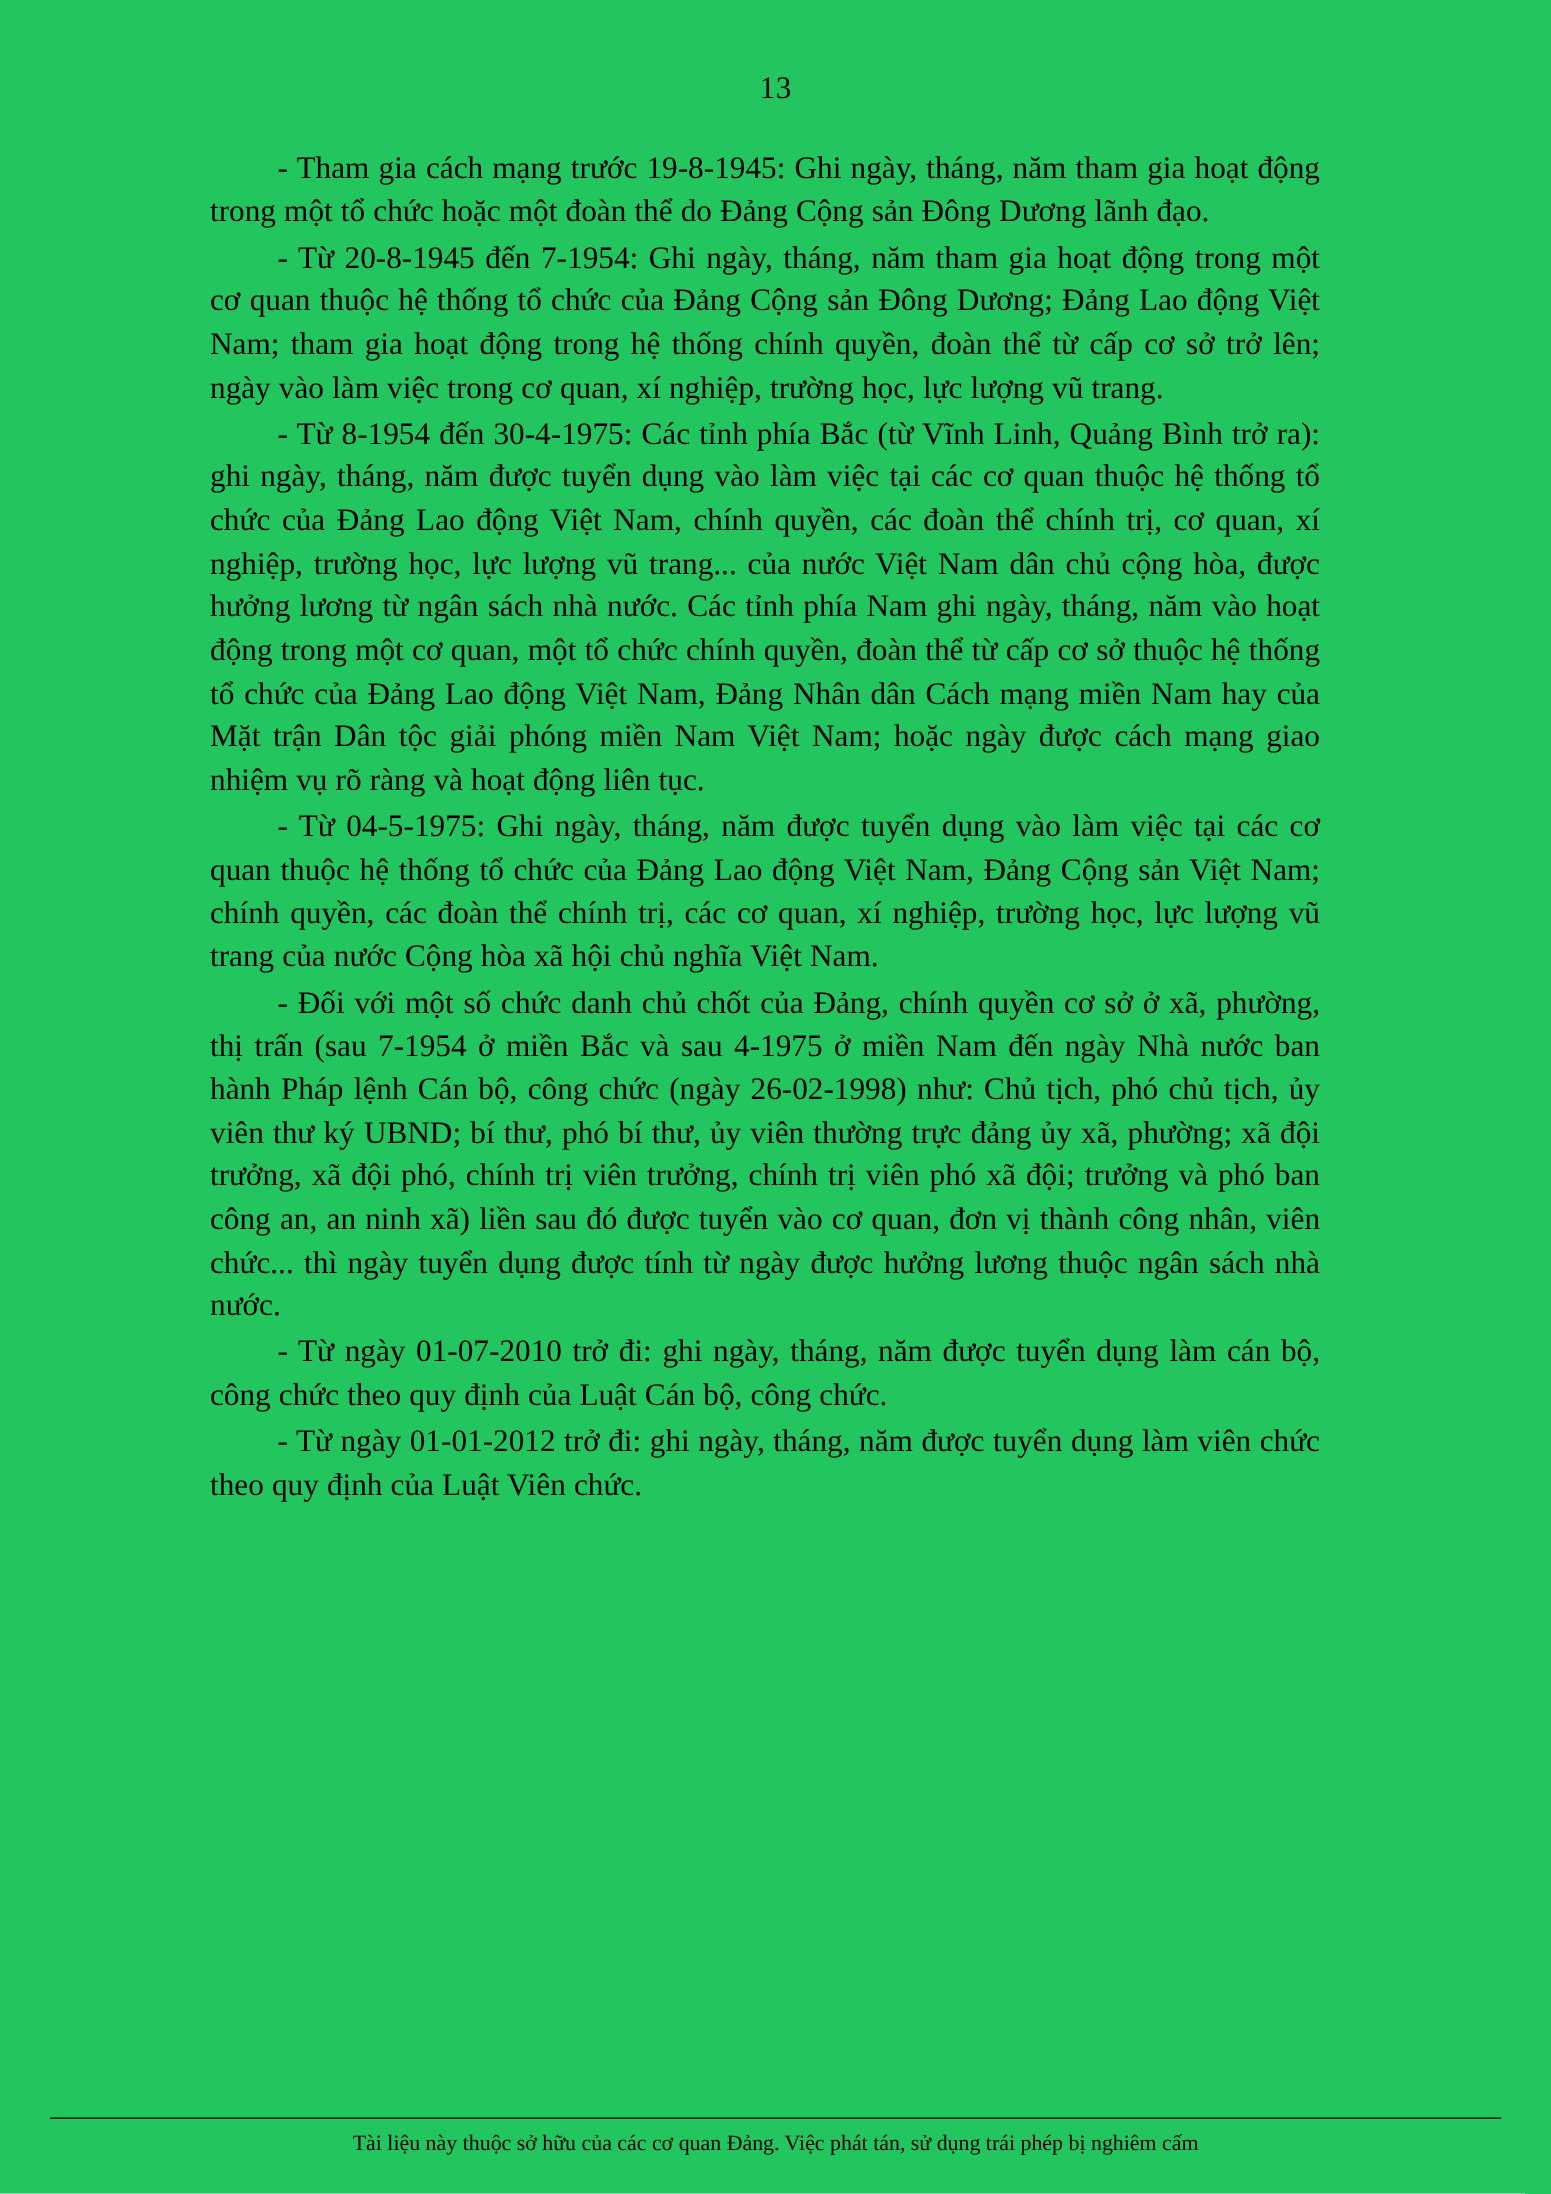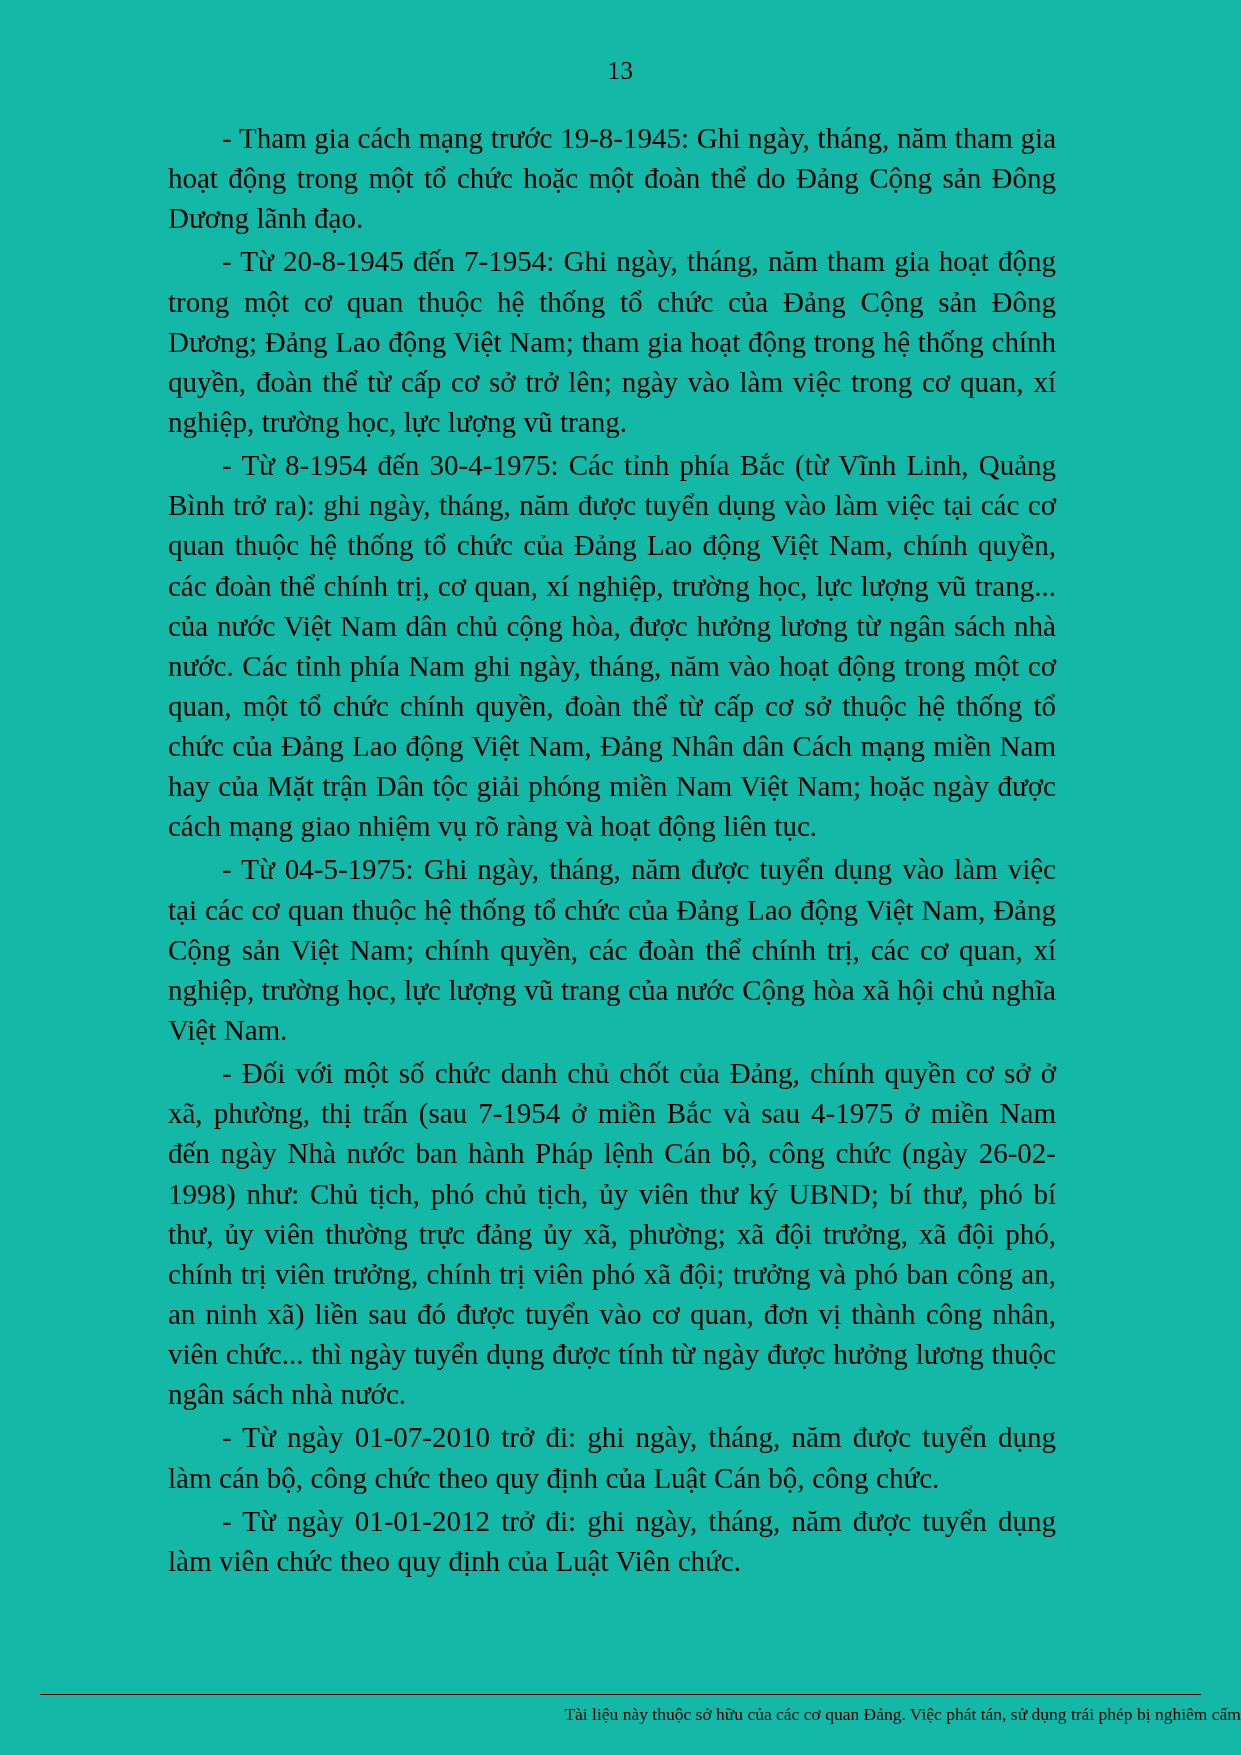--- a/index.html
+++ b/index.html
@@ -10,21 +10,21 @@
   }
   body {
     font-family: "Liberation Serif", "DejaVu Serif", serif;
     color: #000000;
   }
   .page {
     position: relative;
     width: 1241px;
     height: 1755px;
     margin: 0 auto;
-    background: #14b8a6;
+    background: #22c55e;
     box-sizing: border-box;
     overflow: hidden;
   }
   .page-number {
     position: absolute;
     top: 58px;
     left: 0;
     right: 0;
     text-align: center;
     font-size: 25px;
@@ -35,42 +35,42 @@
     position: absolute;
     top: 118px;
     left: 168px;
     width: 888px;
   }
   p.para {
     margin: 0 0 0.10em 0;
     text-align: justify;
     text-justify: inter-word;
     text-indent: 54px;
-    font-size: 29px;
+    font-size: 25px;
     line-height: 1.385;
     word-spacing: 0.01em;
     hyphens: none;
   }
   p.para:last-child {
     margin-bottom: 12px;
   }
   .footer-rule {
     position: absolute;
     left: 40px;
     right: 40px;
     top: 1694px;
     height: 0;
     border-top: 1px solid #000000;
   }
   .footer-note {
     position: absolute;
     left: 0;
     right: 0;
     top: 1704px;
-    text-align: right;
+    text-align: center;
     font-size: 17.5px;
     line-height: 1.2;
     font-family: "Liberation Serif", "DejaVu Serif", serif;
   }
 </style>
 </head>
 <body>
 
 <div class="page">
 

